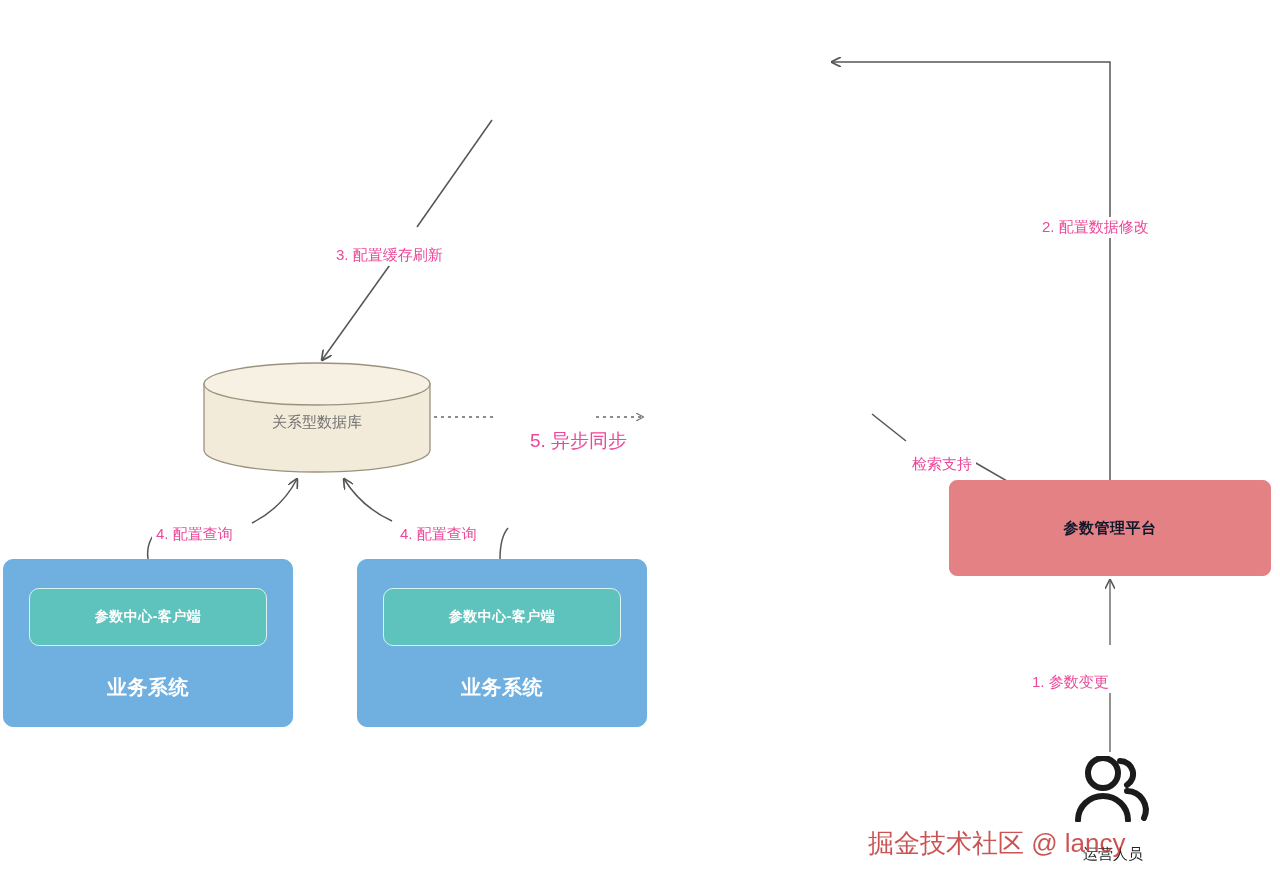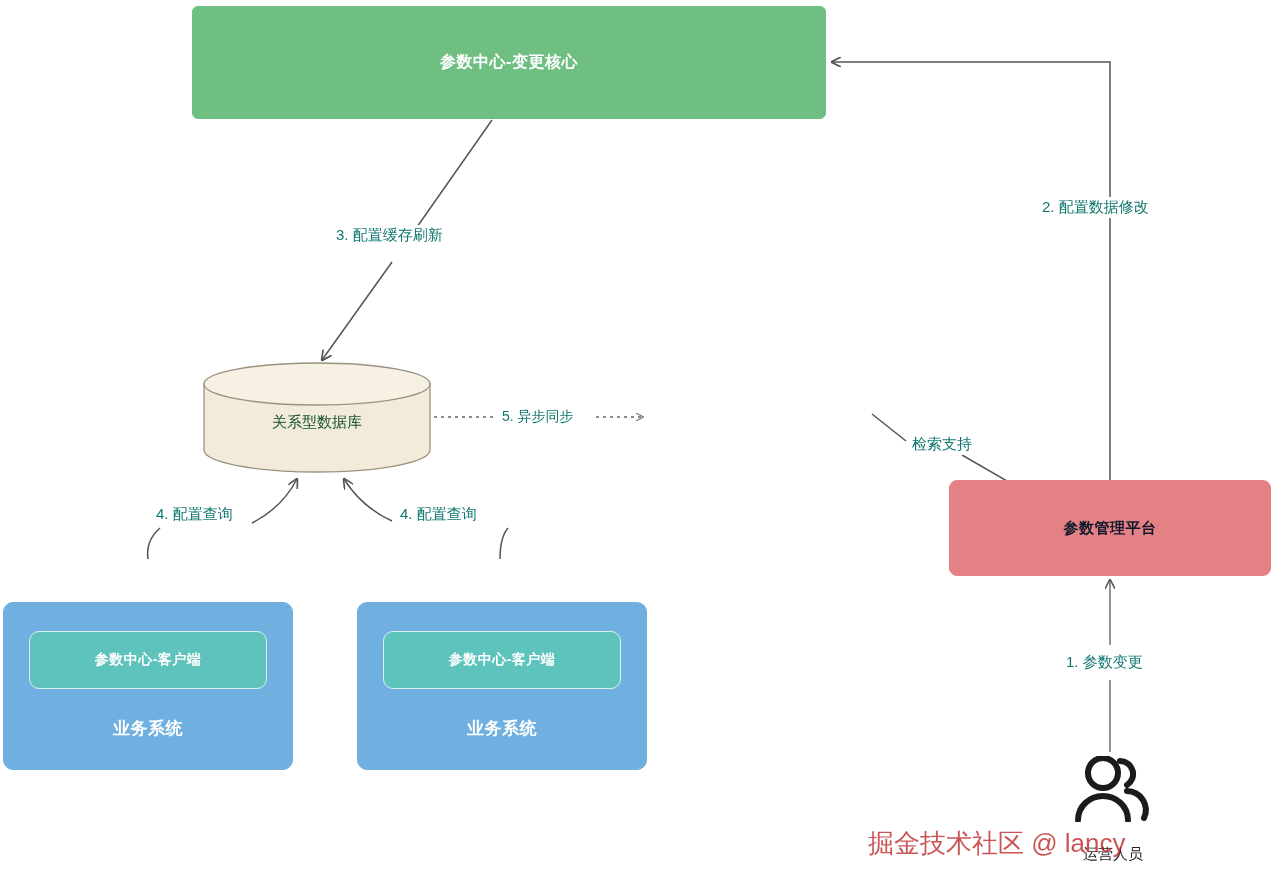--- a/index.html
+++ b/index.html
@@ -67,84 +67,84 @@
   
   .node-blue {
     width: 290px;
     height: 168px;
     background: #6fb0e0;
     border: 1px solid #6fb0e0;
     border-radius: 10px;
     flex-direction: column;
     justify-content: flex-start;
     padding-top: 28px;
-    margin-top: 43px;
   }
   .node-blue-1 { left: 3px; top: 559px; }
   .node-blue-2 { left: 357px; top: 559px; }
   .client-chip {
     width: 236px;
     height: 56px;
     background: #5fc3bd;
     border: 1.5px solid #d8f2f0;
     border-radius: 10px;
     display: flex;
     align-items: center;
     justify-content: center;
     color: #ffffff;
     font-size: 14px;
     font-weight: bold;
     letter-spacing: 0.5px;
   }
   .node-blue-label {
     margin-top: 28px;
     color: #ffffff;
-    font-size: 17px;
+    font-size: 20px;
     font-weight: bold;
     letter-spacing: 0.5px;
   }
 
   
   .cylinder {
     position: absolute;
   }
   .cyl-db   { left: 203px; top: 362px; width: 228px; height: 110px; }
   .cyl-se   { left: 645px; top: 362px; width: 224px; height: 104px; }
   .cylinder svg { display: block; overflow: visible; }
   .cyl-text {
     position: absolute;
     left: 0;
     top: 0;
     width: 100%;
     height: 100%;
     display: flex;
     align-items: center;
     justify-content: center;
-    color: #14532d;
+    color: #737373;
     font-size: 15px;
     padding-top: 10px;
     box-sizing: border-box;
   }
 
   
   .edge-label {
     position: absolute;
-    color: #0f766e;
+    color: #ec4899;
     font-size: 15px;
     white-space: nowrap;
     background: #ffffff;
     padding: 1px 4px;
+    margin-top: 20px;
   }
   .lbl-3 { left: 332px; top: 225px; }
   .lbl-2 { left: 1038px; top: 197px; }
-  .lbl-5 { left: 498px; top: 407px; font-size: 14px; }
+  .lbl-5 { left: 526px; top: 407px; font-size: 19px; }
   .lbl-4a { left: 152px; top: 504px; }
   .lbl-4b { left: 396px; top: 504px; }
   .lbl-retrieval { left: 908px; top: 434px; }
-  .lbl-1 { left: 1062px; top: 652px; text-align: right; }
+  .lbl-1 { left: 1028px; top: 652px; text-align: right; }
 
   
   .actor {
     position: absolute;
     left: 1072px;
     top: 756px;
     width: 82px;
     height: 66px;
   }
   .actor-label {
@@ -212,23 +212,20 @@
       <path d="M 500 559 C 500 545 502 535 508 528" fill="none" stroke="#555555" stroke-width="1.5"></path>
       <path d="M 392 521 C 372 512 356 498 344 479" fill="none" stroke="#555555" stroke-width="1.5" marker-end="url(#arrow)"></path>
     </g>
 
     <g>
       <path d="M 1110 752 L 1110 680" fill="none" stroke="#666666" stroke-width="1.4"></path>
       <path d="M 1110 645 L 1110 580" fill="none" stroke="#666666" stroke-width="1.4" marker-end="url(#arrow)"></path>
     </g>
   </svg>
 
-  <div class="node node-green">
-    <span>参数中心-变更核心</span>
-  </div>
 
   <div class="node node-red">
     <span>参数管理平台</span>
   </div>
 
   <div class="node node-blue node-blue-1">
     <div class="client-chip">
       <span>参数中心-客户端</span>
     </div>
     <span class="node-blue-label">业务系统</span>

